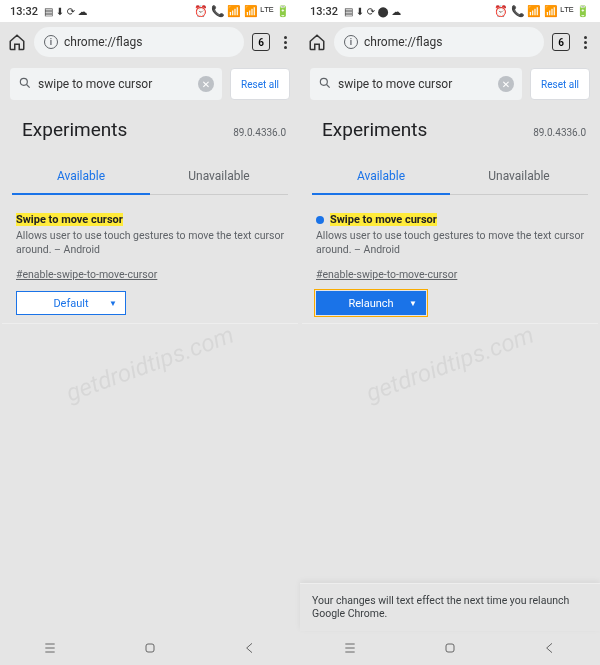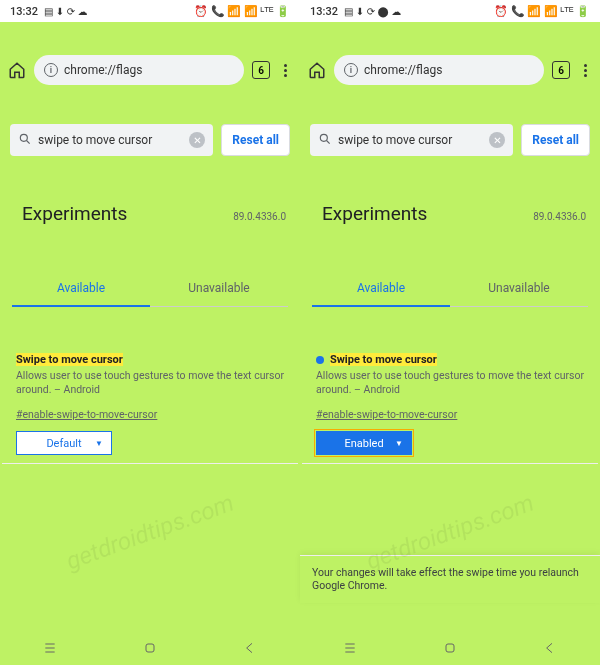--- a/index.html
+++ b/index.html
@@ -1,45 +1,45 @@
 <!DOCTYPE html>
 <html><head>
 <meta charset="utf-8">
 <style>
   * { box-sizing: border-box; margin: 0; padding: 0; }
   body { font-family: -apple-system, Roboto, Arial, sans-serif; background: #fff; width: 600px; height: 665px; display: flex; }
-  .phone { width: 300px; height: 665px; background: #bef264; position: relative; display: flex; flex-direction: column; gap: 28px; }
+  .phone { width: 300px; height: 665px; background: #e5e5e5; position: relative; display: flex; flex-direction: column; }
   .statusbar { height: 22px; display: flex; align-items: center; padding: 0 10px; font-size: 11px; color: #333; background: #fff; }
   .statusbar .time { font-weight: 500; }
   .statusbar .left-ic { margin-left: 6px; display: flex; gap: 3px; font-size: 10px; }
   .statusbar .spacer { flex: 1; }
   .statusbar .right-ic { display: flex; gap: 2px; font-size: 11px; align-items: center; margin-left: 36px; }
   .toolbar { height: 40px; display: flex; align-items: center; padding: 0 8px; gap: 8px; }
   .home-ic { width: 18px; height: 18px; }
   .urlbar { flex: 1; height: 30px; background: #f1f3f4; border-radius: 15px; display: flex; align-items: center; padding: 0 10px; gap: 6px; font-size: 12px; color: #333; }
   .info-ic { width: 14px; height: 14px; border: 1.3px solid #5f6368; border-radius: 50%; display: flex; align-items: center; justify-content: center; font-size: 9px; color: #5f6368; font-weight:600; }
   .tabcount { width: 18px; height: 18px; border: 1.5px solid #333; border-radius: 3px; display: flex; align-items: center; justify-content: center; font-size: 10px; font-weight: 600; }
   .menu-ic { width: 14px; display: flex; flex-direction: column; gap: 2px; align-items: center; }
   .menu-ic span { width: 3px; height: 3px; background: #333; border-radius: 50%; }
   .searchrow { display: flex; align-items: center; padding: 6px 10px; gap: 8px; }
   .searchbox { flex: 1; height: 32px; background: #f1f3f4; border-radius: 4px; display: flex; align-items: center; padding: 0 8px; gap: 6px; font-size: 12px; color: #333; }
   .search-ic svg { width: 14px; height: 14px; }
   .clear-ic { width: 16px; height: 16px; background: #bdc1c6; border-radius: 50%; display: flex; align-items: center; justify-content: center; color: #fff; font-size: 10px; }
-  .reset-btn { height: 32px; padding: 0 10px; border: 1px solid #dadce0; border-radius: 4px; color: #1a73e8; font-size: 12px; display: flex; align-items: center; background:#fff; font-weight:700;}
+  .reset-btn { height: 32px; padding: 0 10px; border: 1px solid #dadce0; border-radius: 4px; color: #1a73e8; font-size: 10px; display: flex; align-items: center; background:#fff; font-weight:400;}
   .heading-row { display: flex; align-items: baseline; justify-content: space-between; padding: 12px 14px 4px; }
   .heading { font-size: 19px; font-weight: 400; color: #202124; margin-left: 8px; }
   .ver { font-size: 10px; color: #5f6368; }
   .tabs { display: flex; margin: 14px 12px 0; border-bottom: 1px solid #ccc; }
   .tab { flex: 1; text-align: center; padding: 10px 0; font-size: 12px; color: #5f6368; }
   .tab.active { color: #1a73e8; border-bottom: 2px solid #1a73e8; margin-bottom:-1px; }
   .flag-block { padding: 18px 14px 8px; font-size: 11px; color: #3c4043; border-bottom: 1px solid #eee; margin: 0 2px;}
   .flag-title { font-weight: 700; background: #ffeb3b; display: inline; font-size: 11px; color:#202124;}
   .flag-desc { margin-top: 3px; line-height: 1.35; color:#5f6368; font-size:10.5px;}
   .flag-id { margin-top: 11px; text-decoration: underline; color:#5f6368; font-size:10.5px;}
-  .dropdown { margin-top: 10px; width: 96px; height: 24px; border: 1px solid #1a73e8; color: #1a73e8; font-size: 11px; display: flex; align-items: center; justify-content: center; gap: 20px; position: relative; background:#fff;}
+  .dropdown { margin-top: 10px; width: 110px; height: 24px; border: 1px solid #1a73e8; color: #1a73e8; font-size: 11px; display: flex; align-items: center; justify-content: center; gap: 20px; position: relative; background:#fff;}
   .dropdown.enabled { background: #1a73e8; color: #fff; outline: 1px solid #f9ab00; outline-offset: 1px;}
   .dropdown .arrow { position: absolute; right: 8px; font-size: 8px; }
   .changed-dot { width: 8px; height: 8px; background: #1a73e8; border-radius: 50%; display: inline-block; margin-right: 6px; vertical-align: middle;}
   .flex-spacer { flex: 1; position: relative; }
   .watermark { position: absolute; top: 40px; left: 50%; transform: translate(-50%,-50%) rotate(-20deg); font-size: 24px; color: rgba(0,0,0,0.06); font-style: italic; pointer-events:none; white-space:nowrap;}
   .relaunch-bar { display: flex; align-items: center; padding: 10px 12px; gap: 10px; border-top: 1px solid #eee; box-shadow: 0 -2px 6px rgba(0,0,0,0.06);}
   .relaunch-txt { font-size: 10.5px; color: #3c4043; flex:1; line-height:1.3;}
   .relaunch-btn { background: #1a73e8; color:#fff; border:none; border-radius:4px; padding:8px 12px; font-size:12px; font-weight:500;}
   .navbar { height: 34px; display: flex; align-items: center; justify-content: space-around; }
   .navbar svg { width: 16px; height: 16px; }
@@ -176,31 +176,31 @@
   <div class="tabs">
     <div class="tab active"><span>Available</span></div>
     <div class="tab"><span>Unavailable</span></div>
   </div>
 
   <div class="flag-block">
     <span class="changed-dot"></span><span class="flag-title">Swipe to move cursor</span>
     <div class="flag-desc">Allows user to use touch gestures to move the text cursor around. – Android</div>
     <div class="flag-id">#enable-swipe-to-move-cursor</div>
     <div class="dropdown enabled">
-      <span>Enabled</span>
+      <span>Relaunch</span>
       <span class="arrow">▼</span>
     </div>
   </div>
 
   <div class="flex-spacer">
     <div class="watermark">getdroidtips.com</div>
   </div>
 
   <div class="relaunch-bar">
-    <div class="relaunch-txt">Your changes will take effect the swipe time you relaunch Google Chrome.</div>
+    <div class="relaunch-txt">Your changes will text effect the next time you relaunch Google Chrome.</div>
   </div>
 
   <div class="navbar">
     <svg viewBox="0 0 24 24" stroke="#666" stroke-width="1.5" fill="none">
         <line x1="5" y1="6" x2="19" y2="6"></line>
         <line x1="5" y1="12" x2="19" y2="12"></line>
         <line x1="5" y1="18" x2="19" y2="18"></line>
       </svg>
     <svg viewBox="0 0 24 24" stroke="#666" stroke-width="1.5" fill="none">
         <rect x="6" y="6" width="12" height="12" rx="3"></rect>

